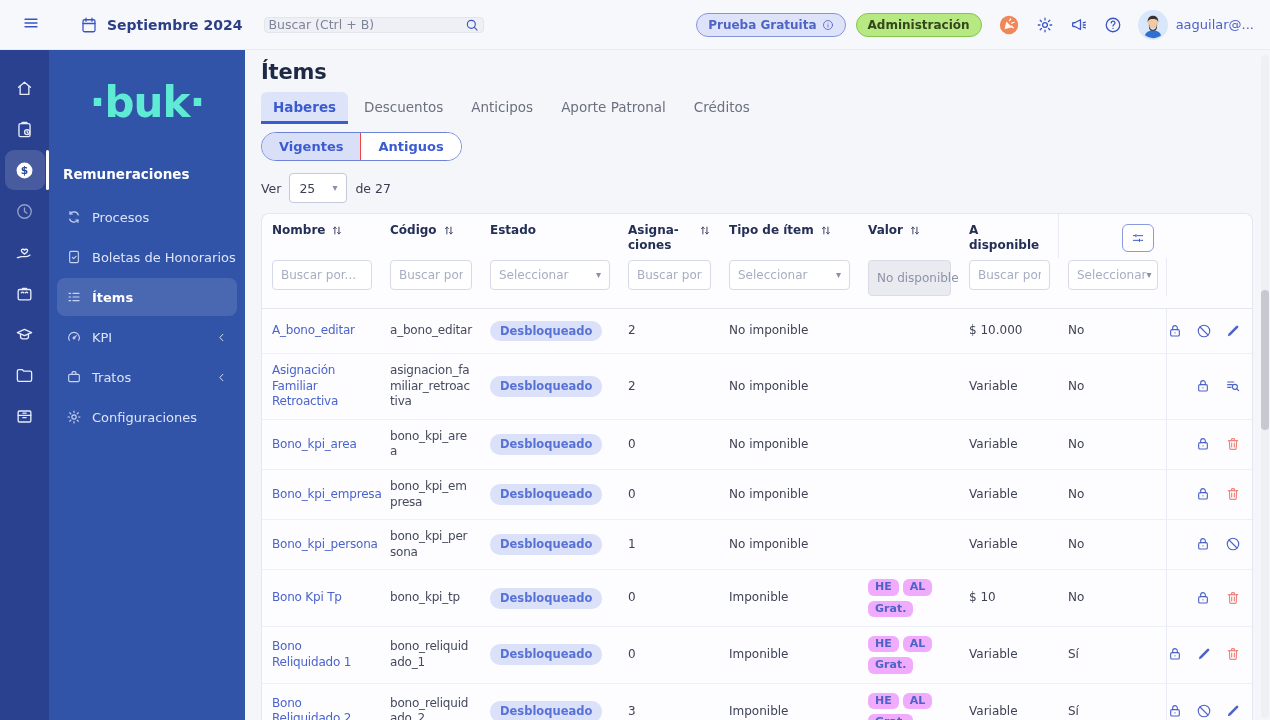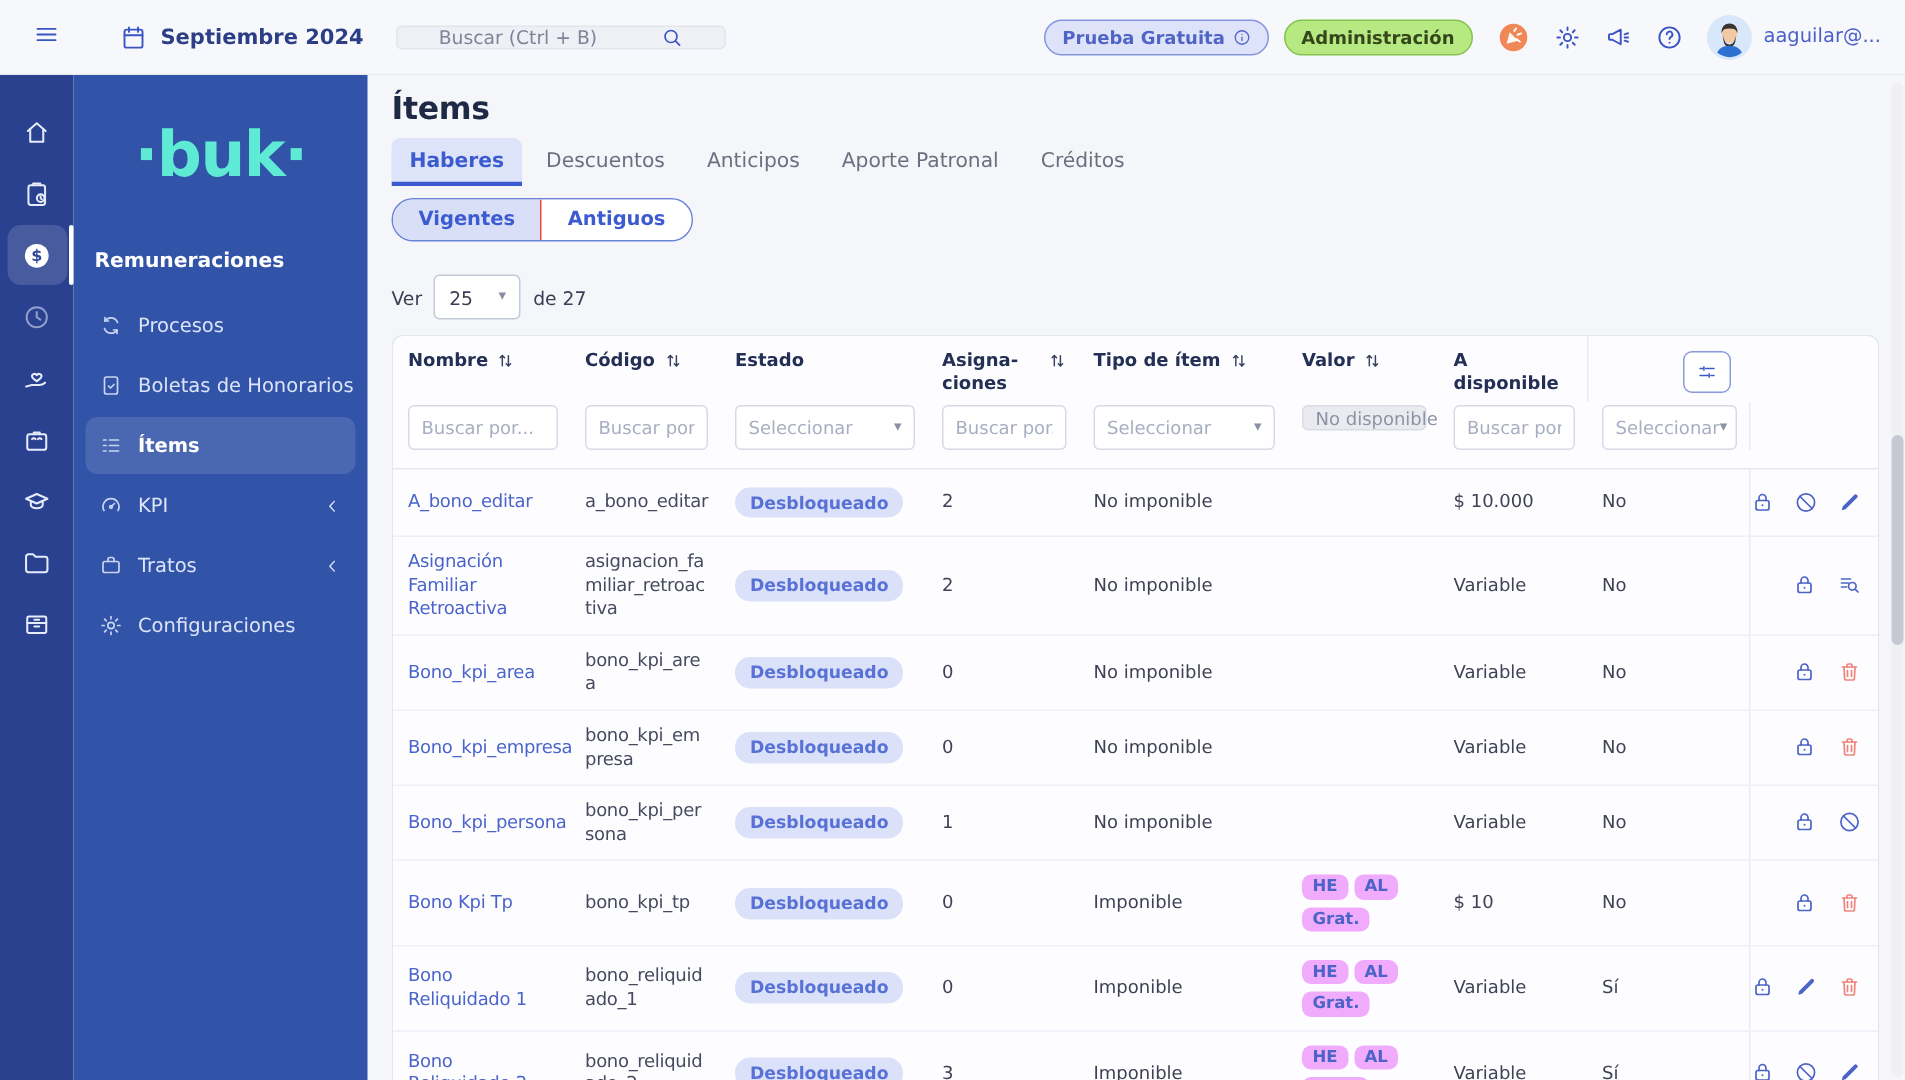--- a/index.html
+++ b/index.html
@@ -11,21 +11,21 @@
   .i18{width:18px;height:18px}.i22{width:22px;height:22px}.i30{width:30px;height:30px}
   .c-blue{color:#3a55c2}
 
   
   .topbar { position:absolute; top:0; left:0; right:0; height:50px; background:#f7f8fc;
             border-bottom:1px solid #e9ebf3; display:flex; align-items:center; padding:0 16px; z-index:5;}
   .hamburger-btn { background:none; border:none; cursor:pointer; margin-left:6px; color:#3a55c2;}
   .cal-wrap { margin-left:40px; display:flex; align-items:center; gap:9px;}
   .period { color:#2c3e86; font-weight:700; font-size:14px; cursor:pointer;}
   .searchbox { margin-left:22px; width:220px; height:16px; background:#eef0f6; border:1px solid #e3e5ee;
-               border-radius:4px; display:flex; align-items:center; padding:0 27px;}
+               border-radius:4px; display:flex; align-items:center; padding:0 3px;}
   .searchbox input { flex:1; background:transparent; border:none; outline:none; font-size:12.5px;
                      font-family:inherit; color:#3a3f55; min-width:0;}
   .searchbox input::placeholder { color:#7d8498;}
   .top-right { margin-left:auto; display:flex; align-items:center; gap:16px;}
   .pill { display:flex; align-items:center; gap:5px; height:24px; padding:0 11px; border-radius:12px;
           font-size:12px; font-weight:700; cursor:pointer; white-space:nowrap;}
   .pill.trial { background:#dee3fa; border:1.5px solid #8496dd; color:#4f65c6;}
   .pill.admin { background:#b7e982; border:1.5px solid #84c44d; color:#35461c; margin-left:-6px;}
   .username { color:#4b61c8; font-size:13px; margin-left:-8px; cursor:pointer;}
   .tb-icon { cursor:pointer; }
@@ -57,21 +57,21 @@
   .page-title { font-size:21px; font-weight:700; color:#1e2946; letter-spacing:-.2px;}
   .tabs { display:flex; gap:4px; margin-top:8px;}
   .tab { padding:7px 12px 6px; font-size:13.5px; color:#6a7080; border-bottom:3px solid transparent;
          border-radius:6px 6px 0 0; cursor:pointer; white-space:nowrap;}
   .tab.active { color:#3c5bd0; background:#dde3f8; border-bottom-color:#3c5bd0; font-weight:700;}
   .segments { margin-top:8px; display:inline-flex; border:1px solid #6d83d8; border-radius:16px;
               overflow:hidden; width:max-content;}
   .segment { padding:6px 17px; font-size:13px; font-weight:700; color:#3c5bd0; background:#fff; cursor:pointer;}
   .segment + .segment { border-left:1px solid #ef4444;}
   .segment.active { background:#d8dff7;}
-  .controls-row { display:flex; align-items:center; margin-top:22px;}
+  .controls-row { display:flex; align-items:center; margin-top:12px;}
   .pagesize { display:flex; align-items:center; gap:8px; font-size:12.5px; color:#3a3f55;}
   .select-sm { width:58px; height:30px; border:1px solid #c4c9d9; border-radius:4px; background:#fff;
                display:flex; align-items:center; justify-content:space-between; padding:0 9px;
                font-size:12.5px; color:#3a3f55; cursor:pointer;}
   .caret { color:#8a90a5; font-size:10px; line-height:1;}
   .right-buttons { margin-left:auto; display:flex; gap:8px; align-items:center; padding-right:4px;}
   .btn-outline { width:34px; height:31px; border:1px solid #7d90da; border-radius:6px; background:#fbfcff;
                  color:#3b57c4; display:flex; align-items:center; justify-content:center; cursor:pointer;}
   .btn-primary { height:32px; padding:0 18px; border:none; border-radius:6px; background:#2e4cb8; color:#fff;
                  font-size:13.5px; font-weight:700; font-family:inherit; cursor:pointer;}
@@ -90,21 +90,21 @@
                  color:#3b57c4; display:flex; align-items:center; justify-content:center; cursor:pointer;}
   .tfilter { padding-bottom:12px; border-bottom:1px solid #e4e7f0;}
   .fcell { padding:2px 8px 0 10px;}
   .fcell-actions { border-left:1px solid #e8ebf3;}
   .f-input { width:100%; height:30px; border:1px solid #d6dae6; border-radius:4px; background:#fff;
              padding:0 8px; font-size:12px; font-family:inherit; color:#3a3f55; outline:none;}
   .f-input::placeholder { color:#a8aec2;}
   .f-select { height:30px; border:1px solid #d6dae6; border-radius:4px; background:#fff; display:flex;
               align-items:center; justify-content:space-between; padding:0 8px; font-size:12px;
               color:#a8aec2; cursor:pointer; overflow:hidden; white-space:nowrap;}
-  .f-disabled { height:17px; border:1px solid #d9dce6; border-radius:4px; background:#e9ebf0; display:flex;
+  .f-disabled { height:36px; border:1px solid #d9dce6; border-radius:4px; background:#e9ebf0; display:flex;
                 align-items:center; padding:0 8px; font-size:12px; color:#8d93a6; white-space:nowrap;}
   .trow { border-bottom:1px solid #eef0f7;}
   .td { padding:9px 8px 9px 10px; display:flex; align-items:center; font-size:12px; color:#3f4254;
         line-height:1.3; min-height:44px;}
   .name-link { color:#4b64cb; letter-spacing:-.2px; cursor:pointer;}
   .td-codigo { word-break:break-all; letter-spacing:-.2px; color:#454a5e;}
   .badge-estado { background:#dbe1f8; color:#5871d6; font-size:11.5px; font-weight:600; padding:3px 10px;
                   border-radius:10px; white-space:nowrap;}
   .badges { display:flex; flex-wrap:wrap; gap:4px; row-gap:5px; align-items:center;}
   .badge-mini { background:#f0abfc; color:#4c63c8; font-size:11px; font-weight:700; padding:1px 7px;

